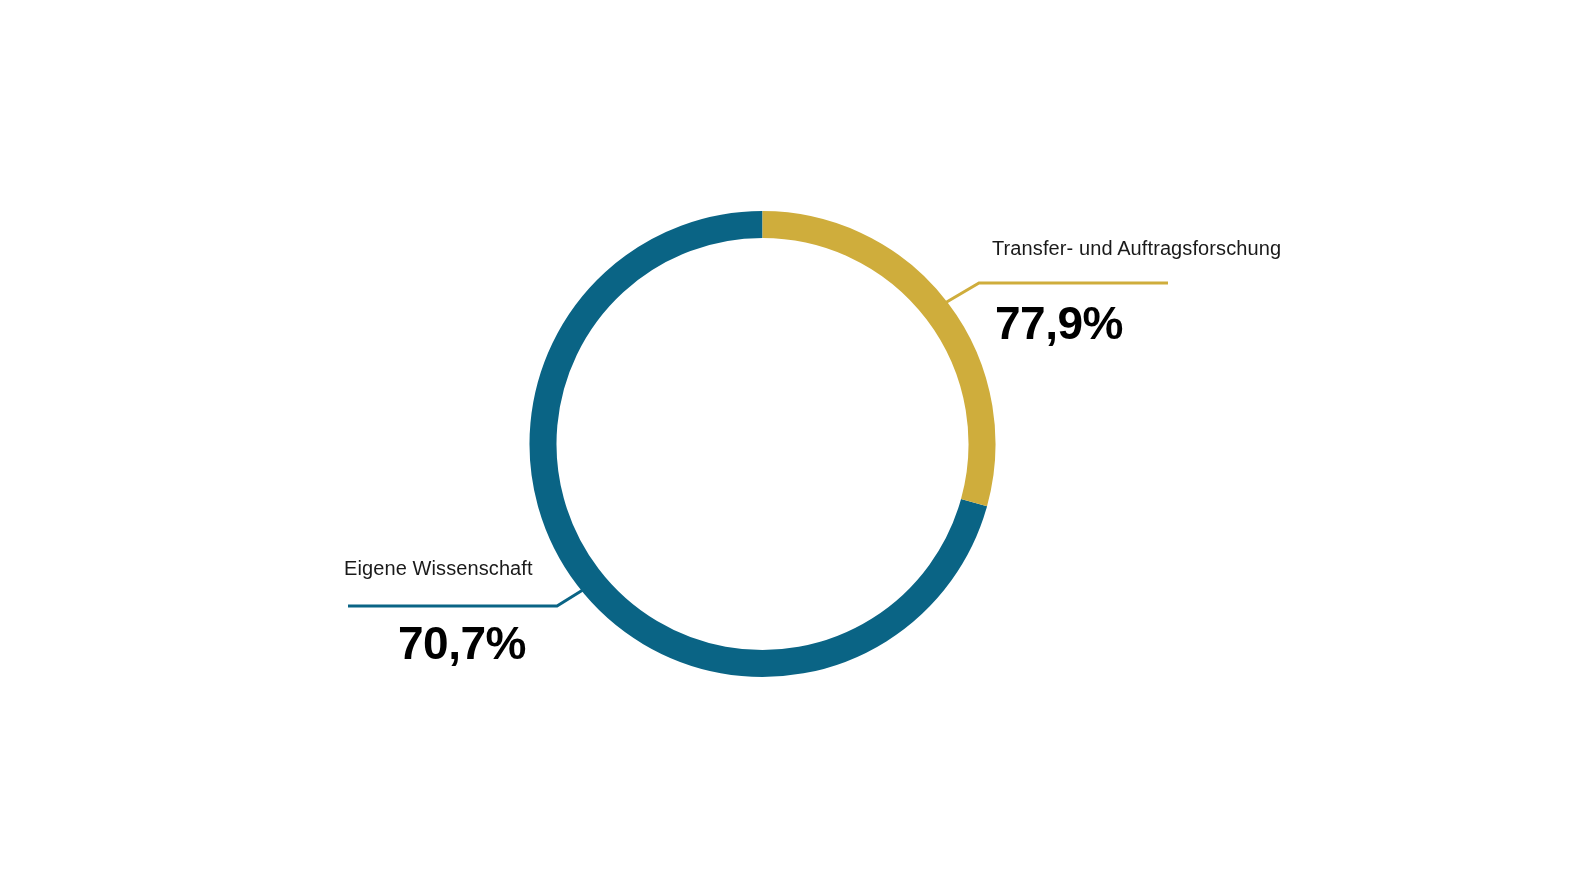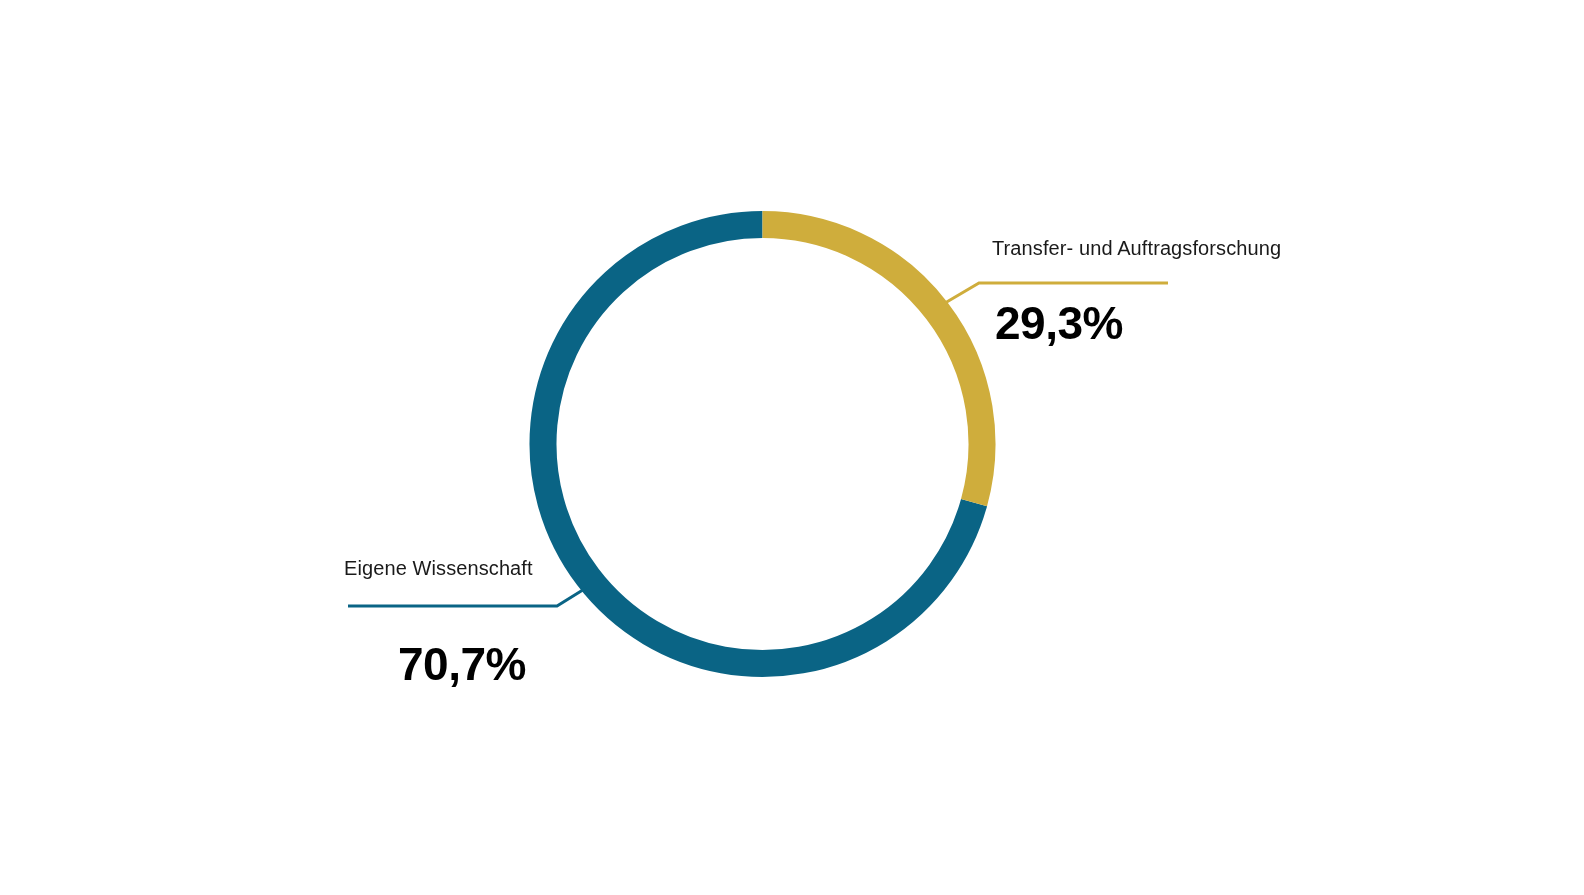--- a/index.html
+++ b/index.html
@@ -57,38 +57,37 @@
     top: 300px;
   }
   
   #label-eigene {
     left: 344px;
     top: 557px;
   }
   #value-eigene {
     left: 398px;
     top: 620px;
-    margin-top: 21px;
   }
 </style>
 </head>
 <body>
 
 <div id="stage" style="background: rgb(255, 255, 255);">
 
   <svg id="chart-svg" viewBox="0 0 1584 895" aria-hidden="true">
 
     <path id="slice-eigene" d="M 974.04 502.58 A 219.5 219.5 0 1 1 762.50 224.50" fill="none" stroke="#0a6485" stroke-width="27" stroke-linecap="butt"></path>
 
     <path id="slice-transfer" d="M 762.50 224.50 A 219.5 219.5 0 0 1 974.04 502.58" fill="none" stroke="#cfad3c" stroke-width="27" stroke-linecap="butt"></path>
 
     <polyline id="leader-transfer" points="945,303 979,283 1168,283" fill="none" stroke="#cfad3c" stroke-width="3" stroke-linejoin="miter" stroke-linecap="butt"></polyline>
 
     <polyline id="leader-eigene" points="348,606 557,606 586,588" fill="none" stroke="#0a6485" stroke-width="3" stroke-linejoin="miter" stroke-linecap="butt"></polyline>
   </svg>
 
   <div class="label-text" id="label-transfer">Transfer- und Auftragsforschung</div>
-  <div class="value-text" id="value-transfer">29,3%</div>
+  <div class="value-text" id="value-transfer">77,9%</div>
 
   <div class="label-text" id="label-eigene">Eigene Wissenschaft</div>
   <div class="value-text" id="value-eigene">70,7%</div>
 
 </div>
 
 </body></html>

